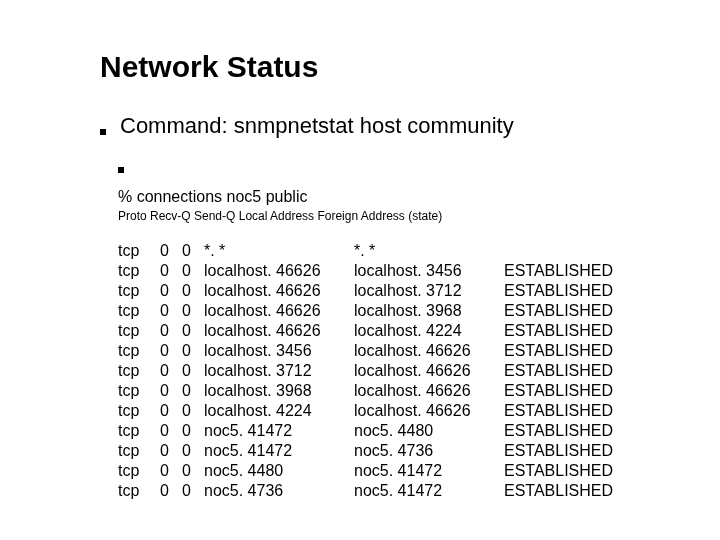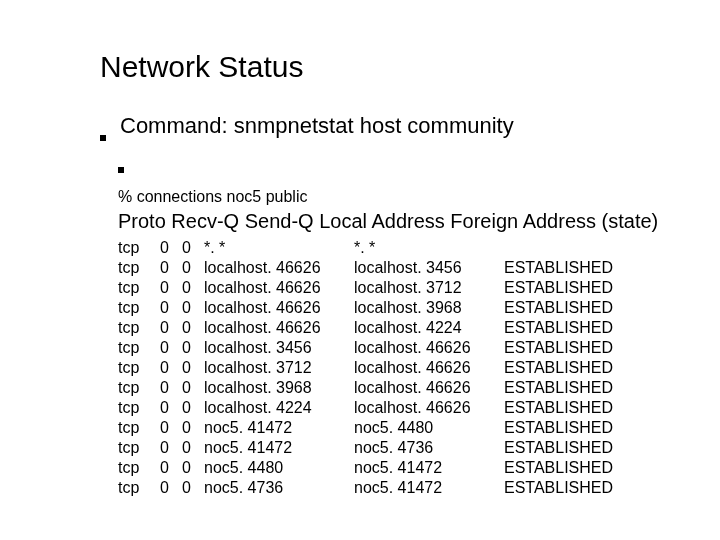--- a/index.html
+++ b/index.html
@@ -1,32 +1,32 @@
 <!DOCTYPE html>
 <html><head>
 <meta charset="utf-8">
 <style>
 html,body{margin:0;padding:0;width:720px;height:540px;background:#fff;font-family:Arial,Helvetica,sans-serif;color:#000}
 .slide{box-sizing:border-box;padding:50px 60px 30px 100px}
-.title{font-size:30px;font-weight:normal;margin:0 0 28px 0}
-.bullet-row{display:flex;align-items:flex-end;margin-bottom:14px}
+.title{font-size:30px;font-weight:bold;margin:0 0 28px 0}
+.bullet-row{display:flex;align-items:center;margin-bottom:14px}
 .bullet-row .dot{width:6px;height:6px;background:#000;margin-top:12px;margin-right:14px;flex-shrink:0}
 .bullet-row.sub{margin-left:18px}
 .bullet-text{font-size:22px;line-height:1.3}
 .term-block{margin-top:14px;margin-left:18px;font-size:16px;line-height:1.25}
 .term-intro{margin-bottom:2px}
 .term-cols{display:flex}
 .col{white-space:pre}
 .col.proto{width:42px}
 .col.rq{width:22px}
 .col.sq{width:22px}
 .col.local{width:150px}
 .col.foreign{width:150px}
 .col.state{width:130px}
-.hdr{font-size:20px;margin-bottom:4px}
+.hdr{font-size:12px;margin-bottom:17px}
 </style>
 </head>
 <body>
 <div class="slide">
   <h1 class="title">Network Status</h1>
 
   <div class="bullet-row">
     <span class="dot"></span>
     <span class="bullet-text">Command:  snmpnetstat host community</span>
   </div>

